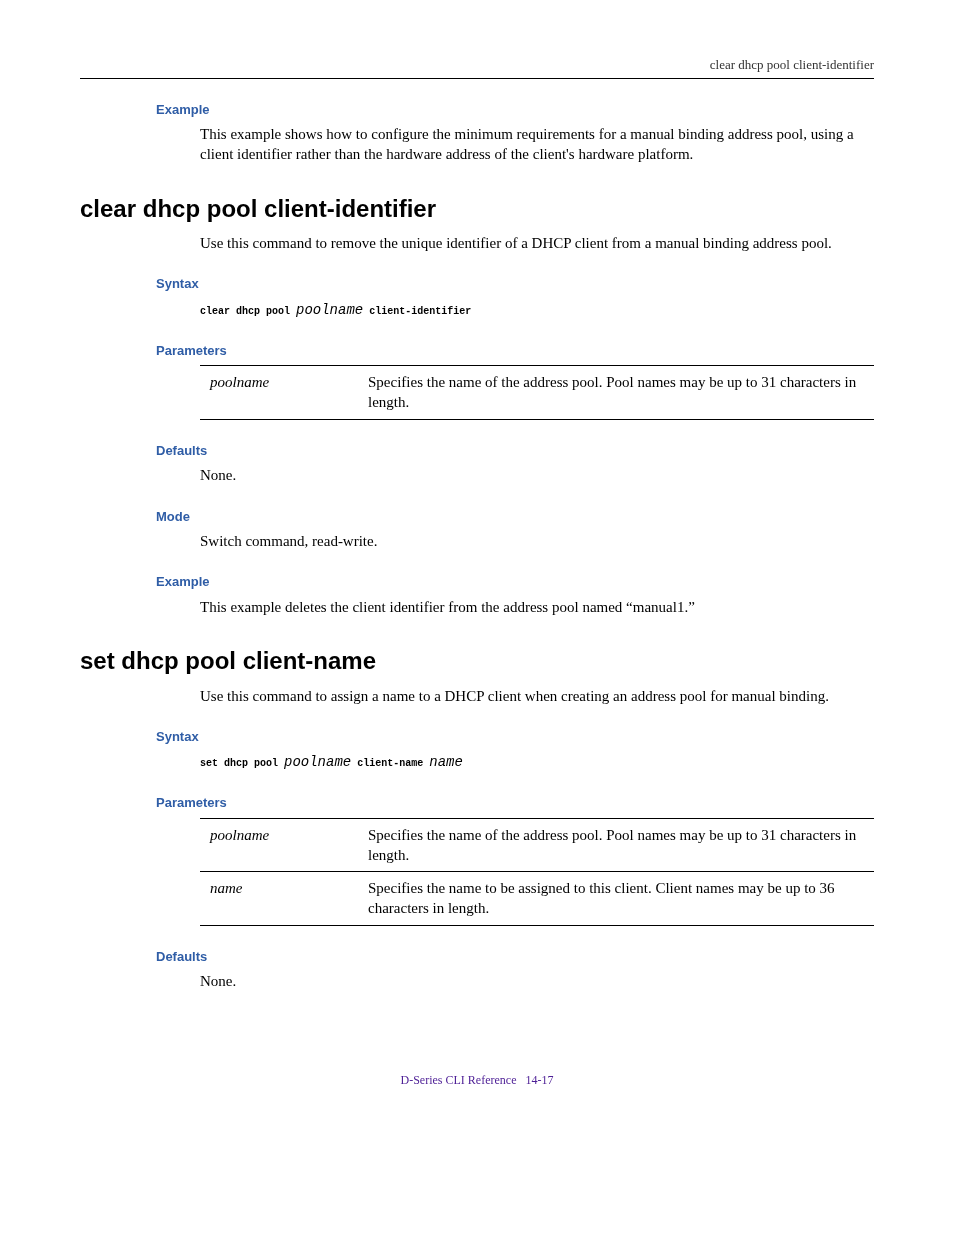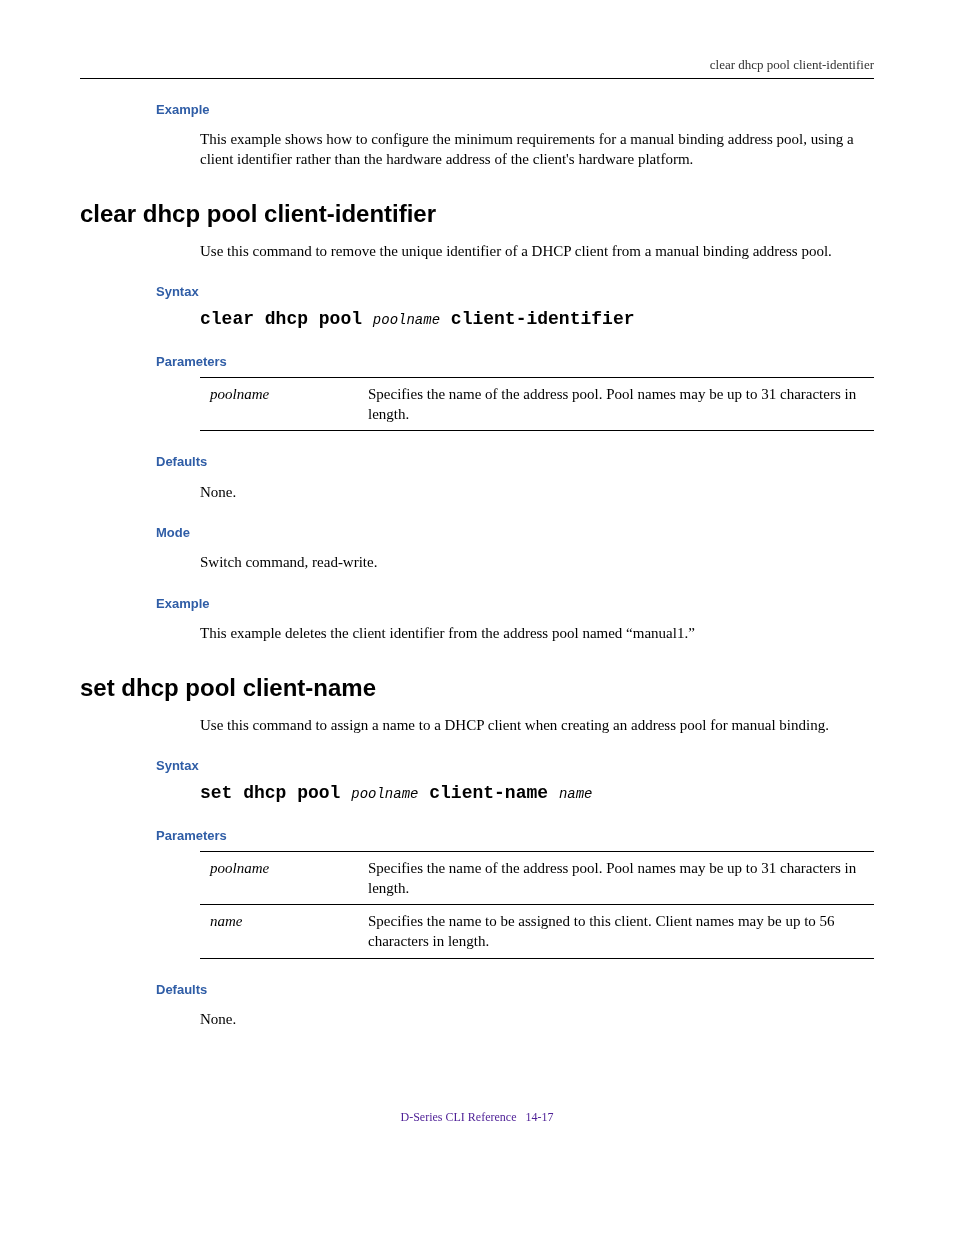--- a/index.html
+++ b/index.html
@@ -36,29 +36,29 @@
     margin-bottom: 6px;
     margin-left: 76px;
   }
   .cmd-title {
     font-family: Arial, Helvetica, sans-serif;
     font-weight: bold;
     font-size: 24px;
     margin-top: 28px;
     margin-bottom: 8px;
   }
-  p.body { margin: 11px 0 8px 0; }
+  p.body { margin: 3px 0 8px 0; }
   .code-block {
     font-family: "Courier New", Courier, monospace;
     font-size: 14px;
     white-space: pre;
     margin-top: 8px;
     margin-bottom: 4px;
   }
-  .mono-b { font-family: "Courier New", Courier, monospace; font-size: 18px; font-weight: bold; }
+  .mono-b { font-family: "Courier New", Courier, monospace; font-size: 10px; font-weight: bold; }
   .mono-i { font-family: "Courier New", Courier, monospace; font-size: 14px; font-style: italic; }
 
   table.param {
     border-collapse: collapse;
     width: 100%;
     margin-top: 4px;
   }
   table.param td {
     border-top: 1px solid #000;
     border-bottom: 1px solid #000;
@@ -139,21 +139,21 @@
 <div class="sect-h">Parameters</div>
 <div class="indent-block">
   <table class="param">
     <tbody>
         <tr>
       <td class="pname">poolname</td>
       <td>Specifies the name of the address pool. Pool names may be up to 31 characters in length.</td>
     </tr>
     <tr>
       <td class="pname">name</td>
-      <td>Specifies the name to be assigned to this client. Client names may be up to 56 characters in length.</td>
+      <td>Specifies the name to be assigned to this client. Client names may be up to 36 characters in length.</td>
     </tr>
   </tbody>
     </table>
 </div>
 
 <div class="sect-h">Defaults</div>
 <div class="indent-block">
   <p class="body">None.</p>
 </div>
 

